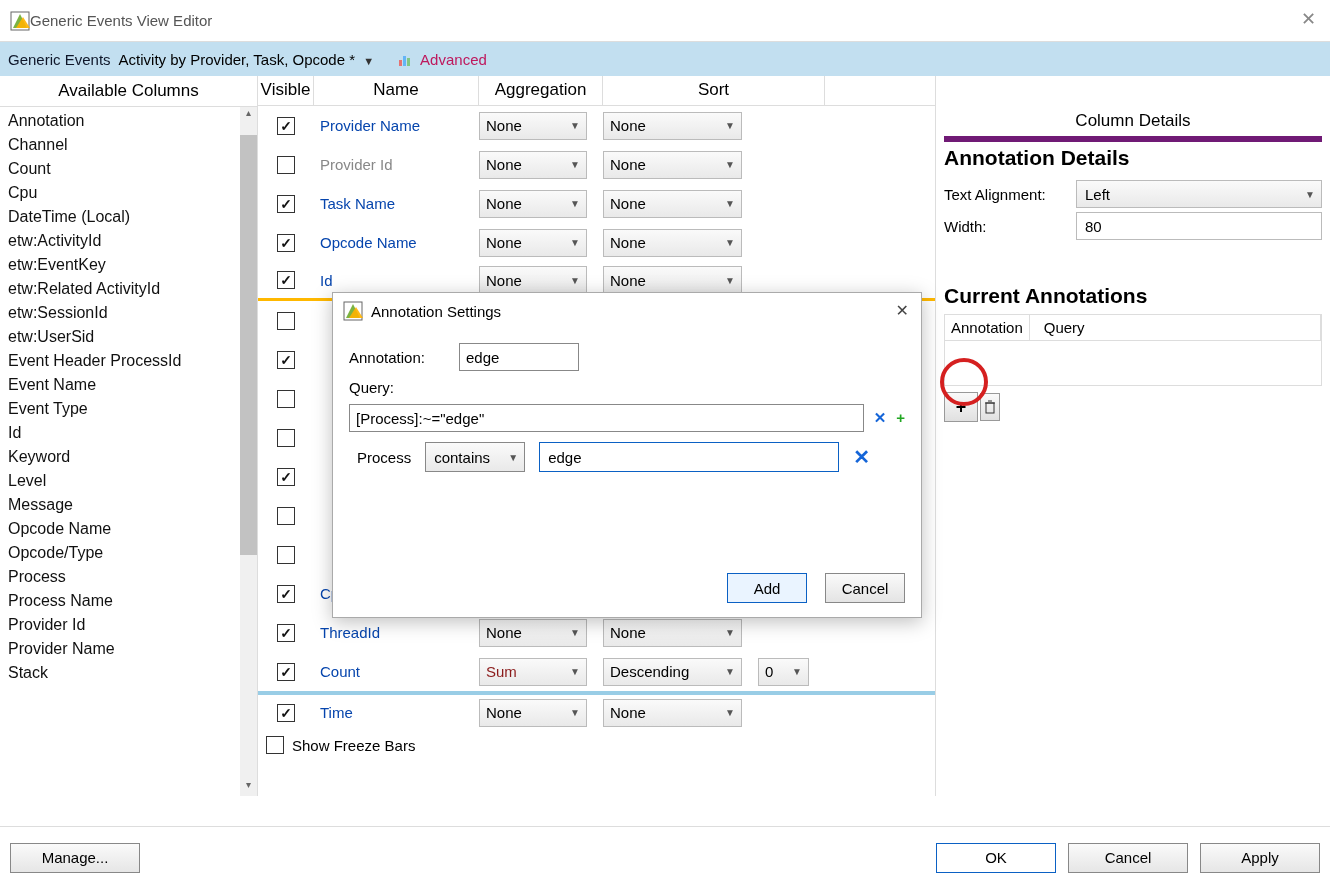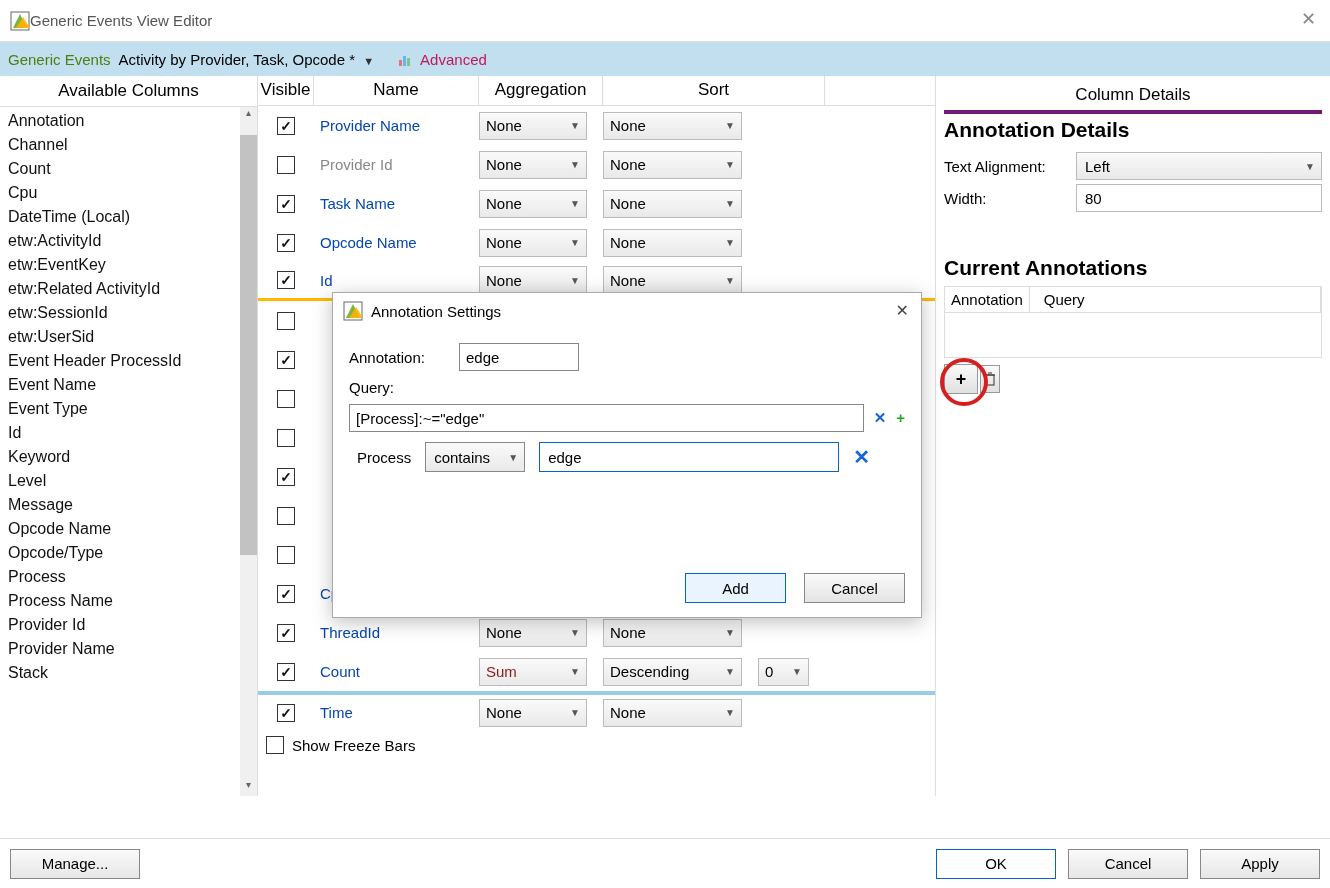--- a/index.html
+++ b/index.html
@@ -4,21 +4,21 @@
 <style>
 * { box-sizing: border-box; margin: 0; padding: 0; font-family: 'Segoe UI', Tahoma, sans-serif; font-size: 15px; }
 body { background: #fff; width: 1330px; height: 888px; overflow: hidden; position: relative; }
 
 
 .titlebar { height: 42px; display: flex; align-items: center; padding: 0 10px; border-bottom: 1px solid #ddd; background: #fff; color: #555; position: relative; }
 .titlebar-close { position: absolute; right: 14px; top: 8px; font-size: 18px; color: #888; cursor: default; }
 
 
 .toolbar { height: 34px; background: #C2DFF0; display: flex; align-items: center; padding: 0 6px; gap: 6px; }
-.toolbar .toolbar-link { color: #4d7c0f; padding: 2px 2px; }
+.toolbar .toolbar-link { color: #0f172a; padding: 2px 2px; }
 .toolbar .preset { color: #000; }
 .toolbar .caret { font-size: 11px; margin-left: 4px; color: #333; }
 .toolbar .advanced { margin-left: 18px; color: #be185d; display: flex; align-items: center; gap:6px; }
 
 
 .body-row { display: flex; height: 720px; }
 
 
 .avail-col { width: 258px; border-right: 1px solid #ddd; display: flex; flex-direction: column; }
 .pane-header { text-align: center; padding: 5px 0; border-bottom: 1px solid #ddd; font-size: 17px; }
@@ -70,21 +70,21 @@
 .curr-ann-header { display:flex; border:1px solid #ddd; }
 .curr-ann-header div { padding:4px 6px; border-right:1px solid #ddd; }
 .curr-ann-body { height:45px; border:1px solid #ddd; border-top:none; }
 
 .ann-buttons { display:flex; gap:6px; margin-top:6px; align-items:center; }
 .add-ann-btn { width:34px; height:30px; border:1px solid #999; background:linear-gradient(#fafafa,#e0e0e0); display:flex; align-items:center; justify-content:center; font-size:18px; font-weight:bold; }
 .del-ann-btn { width:20px; height:28px; border:1px solid #999; background:linear-gradient(#fafafa,#e0e0e0); display:flex; align-items:center; justify-content:center; margin-left:-4px; }
 .red-circle { position:absolute; border:4px solid #D52020; border-radius:50%; width:48px; height:48px; left:4px; top:282px; pointer-events:none; }
 
 
-.bottom-bar { position:absolute; bottom:0; left:0; right:0; height:50px; background:#fff; border-top:1px solid #ddd; display:flex; align-items:center; padding:0 10px; }
+.bottom-bar { position:absolute; bottom:0; left:0; right:0; height:62px; background:#fff; border-top:1px solid #ddd; display:flex; align-items:center; padding:0 10px; }
 .bottom-bar .manage { width:130px; height:30px; border:1px solid #888; background:linear-gradient(#fafafa,#e6e6e6); }
 .bottom-bar .spacer { flex:1; }
 .bottom-bar button.std { width:120px; height:30px; margin-left:12px; border:1px solid #888; background:linear-gradient(#fafafa,#e6e6e6); }
 .bottom-bar button.std.primary-outline { border:1px solid #0B61C4; background:#fff; }
 
 
 .modal { position:absolute; left:332px; top:292px; width:590px; height:326px; background:#fff; border:1px solid #aaa; box-shadow:0 4px 18px rgba(0,0,0,.25); z-index:50; }
 .modal .m-title { height:36px; display:flex; align-items:center; padding:0 10px; border-bottom:0px; }
 .modal .m-title .m-close { position:absolute; right:12px; top:8px; font-size:16px; color:#444; }
 .modal .m-body { padding:6px 16px; }
@@ -94,21 +94,21 @@
 .modal .query-input { flex:1; }
 .modal .q-actions { display:flex; gap:10px; font-size:22px; font-weight:bold; }
 .modal .q-x { color:#1565D8; cursor:default; }
 .modal .q-plus { color:#22A723; cursor:default; }
 .modal .q-x-del { color:#1565D8; font-size:20px; font-weight:bold; }
 .modal .filter-row { display:flex; align-items:center; gap:14px; margin:10px 0 0 8px; }
 .modal .filter-row .combo3 { width:100px; height:30px; border:1px solid #888; background:linear-gradient(#fafafa,#e9e9e9); display:flex; align-items:center; padding:0 8px; position:relative; }
 .modal .filter-row .combo3 .combo-arrow{ position:absolute; right:6px; font-size:10px; color:#555;}
 .modal .filter-row input.val { width:300px; height:30px; border:1px solid #0B61C4; padding:0 8px; }
 .modal .m-buttons { position:absolute; bottom:14px; right:16px; display:flex; gap:18px; }
-.modal .m-buttons button { width:101px; height:30px; border:1px solid #888; background:linear-gradient(#fafafa,#e4e4e4); }
+.modal .m-buttons button { width:80px; height:30px; border:1px solid #888; background:linear-gradient(#fafafa,#e4e4e4); }
 .modal .m-buttons button.primary-outline { border:1px solid #0B61C4; background:#eaf4ff; }
 
 svg.app-icon-svg { width:20px; height:20px; }
 </style>
 </head>
 <body>
 
 <div class="titlebar">
   <svg class="app-icon-svg" viewBox="0 0 20 20">
     <rect x="1" y="1" width="18" height="18" fill="none" stroke="#666"></rect>
@@ -423,21 +423,21 @@
           <div class="g-sort2"></div>
         </div>
       </div>
     <div class="freeze-row">
       <span class="chk"></span>
       <span>Show Freeze Bars</span>
     </div>
   </div>
 
   <div class="details">
-    <div class="pane-header" style="border-bottom:4px solid #701a75;">Column Details</div>
+    <div class="pane-header" style="border-bottom:6px solid #701a75;margin-top:26px;">Column Details</div>
     <div class="section-h">Annotation Details</div>
     <div class="field-row">
       <label>Text Alignment:</label>
       <div class="combo2">
         <span>Left</span>
         <span class="combo-arrow">▼</span>
       </div>
     </div>
     <div class="field-row">
       <label>Width:</label>

